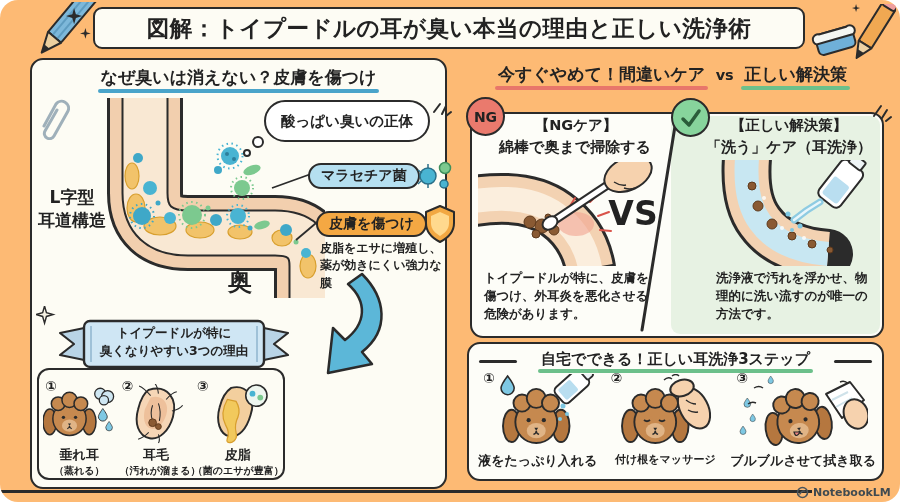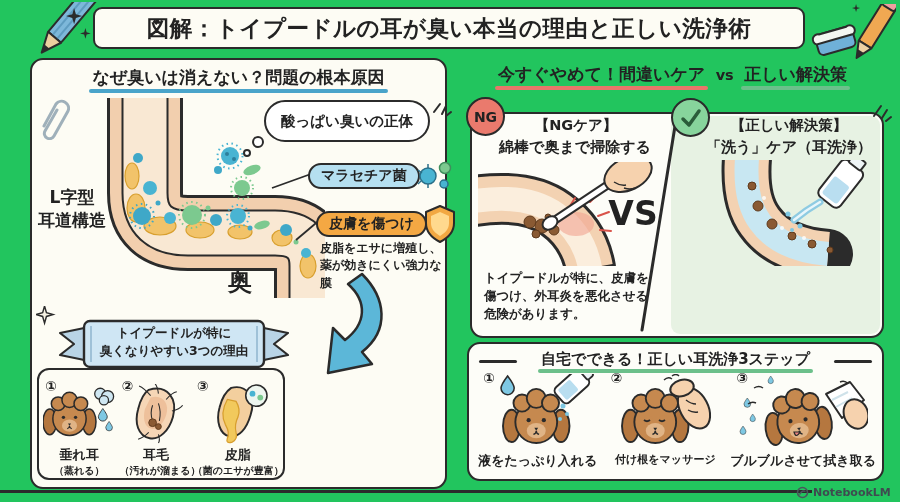--- a/index.html
+++ b/index.html
@@ -1,17 +1,17 @@
 <!DOCTYPE html>
 <html><head>
 <meta charset="utf-8">
 <style>
   html,body{margin:0;padding:0;}
-  .stage{position:relative;width:900px;height:502px;background:#22c55e;overflow:hidden;
-         font-family:"DejaVu Sans","Liberation Sans",sans-serif;color:#222;}
+  .stage{position:relative;width:900px;height:502px;background:#fdba74;overflow:hidden;
+         font-family:"DejaVu Sans","Liberation Sans",sans-serif;color:#222;border-radius:18px;}
   .abs{position:absolute;}
   .b{font-weight:bold;}
   .c{text-align:center;}
   .nw{white-space:nowrap;}
   .panel{position:absolute;background:#fdfcf4;border:2.5px solid #2b2b2b;border-radius:13px;box-sizing:border-box;}
   .titlebar{position:absolute;left:93px;top:7px;width:712px;height:42px;background:#fdfcf4;
             border:2.5px solid #2b2b2b;border-radius:9px;box-sizing:border-box;
             display:flex;align-items:center;justify-content:center;
             font-size:22.5px;font-weight:bold;letter-spacing:.5px;}
   .ul{position:relative;display:inline-block;padding-bottom:3px;}
@@ -89,21 +89,21 @@
       <rect x="58" y="-10" width="15" height="9" rx="3" fill="#ef9f9f" stroke="#2b2b2b" stroke-width="2"></rect>
       <polygon points="58,42 73,42 65.5,58" fill="#ecd1a4" stroke="#2b2b2b" stroke-width="2" stroke-linejoin="round"></polygon>
       <polygon points="62,50 69,50 65.5,58" fill="#2b2b2b"></polygon>
     </g>
     <use href="#star" fill="#2b2b2b" transform="translate(46,0) scale(0.45)"></use>
   </svg>
 
   <div class="panel" style="left:30px;top:58px;width:417px;height:431px;">
 
     <div class="abs c" style="left:0;top:6px;width:100%;font-size:17px;">
-      <span class="ul ul-blue b">なぜ臭いは消えない？問題の根本原因</span>
+      <span class="ul ul-blue b">なぜ臭いは消えない？皮膚を傷つけ</span>
     </div>
 
     <svg class="abs" style="left:4px;top:36px" width="34" height="44">
       <path d="M8,30 L20,8 a7,7 0 0 1 12,7 L18,40 a5,5 0 0 1 -9,-5 L21,14" fill="none" stroke="#9fb0ba" stroke-width="3" stroke-linecap="round"></path>
     </svg>
 
     <svg class="abs" style="left:58px;top:38px" width="235" height="200" viewBox="0 0 235 200">
       <path d="M55,-20 L55,95 Q55,135 98,135 L185,135 Q222,135 222,168 L222,200" fill="none" stroke="#2b2b2b" stroke-width="76"></path>
       <path d="M55,-20 L55,95 Q55,135 98,135 L185,135 Q222,135 222,168 L222,200" fill="none" stroke="#f2cfae" stroke-width="70"></path>
       <path d="M55,-20 L55,95 Q55,135 98,135 L185,135 Q222,135 222,168 L222,200" fill="none" stroke="#2b2b2b" stroke-width="47"></path>
@@ -343,20 +343,21 @@
         <rect x="134" y="-9" width="15" height="10" rx="2" fill="#eef4f6" stroke="#2b2b2b" stroke-width="2"></rect>
       </g>
       <path d="M124,42 Q110,50 98,60" stroke="#8ecbe2" stroke-width="7" fill="none" stroke-linecap="round"></path>
       <path d="M124,42 Q110,50 98,60" stroke="#e8f6fb" stroke-width="2.5" fill="none" stroke-linecap="round"></path>
       <g fill="#7ec8e3">
           <circle cx="92" cy="54" r="2.5"></circle>
           <circle cx="104" cy="66" r="2.5"></circle>
           <circle cx="96" cy="70" r="2"></circle>
         </g>
     </svg>
+    <div class="abs desc" style="left:244px;top:155px;width:158px;font-size:12.5px;">洗浄液で汚れを浮かせ、物理的に洗い流すのが唯一の方法です。</div>
   </div>
 
   <div class="badge" style="left:466px;top:97px;background:#ea7a6d;">
     <span>NG</span>
   </div>
   <div class="badge" style="left:671px;top:98px;background:#87d49c;">
     <svg width="26" height="26" viewBox="0 0 26 26">
       <path d="M5,14 L11,20 L21,6" fill="none" stroke="#2b5c3a" stroke-width="3.5" stroke-linecap="round" stroke-linejoin="round"></path>
     </svg>
   </div>

